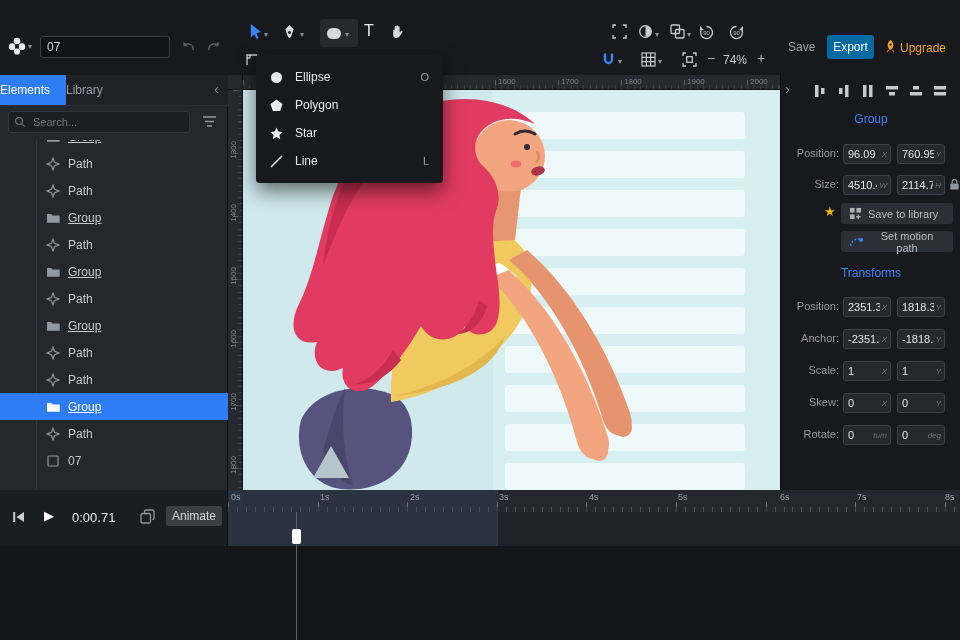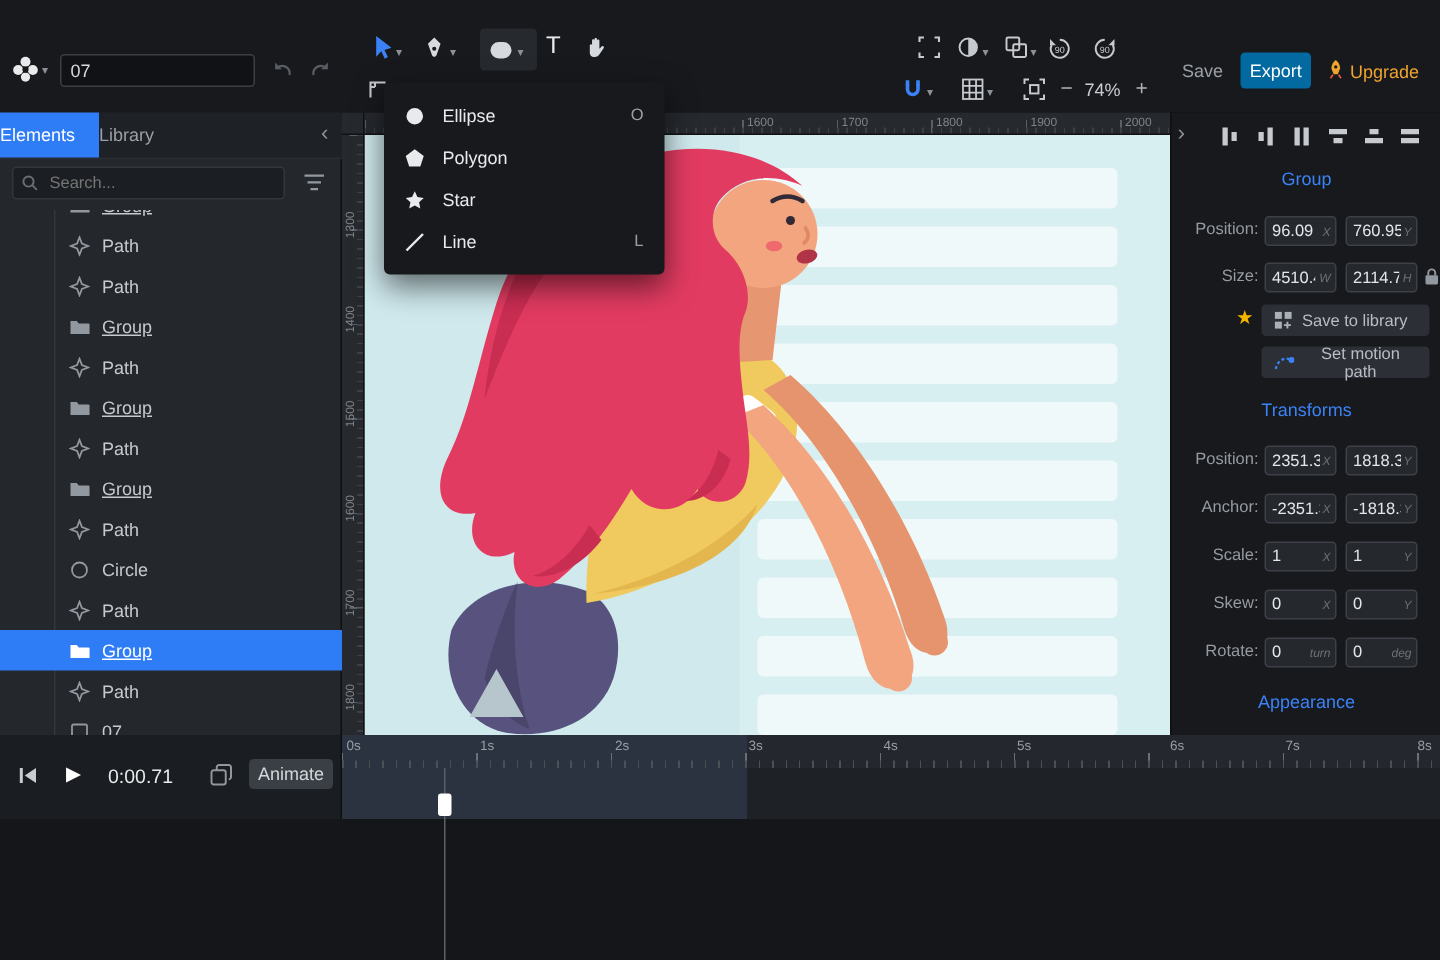--- a/index.html
+++ b/index.html
@@ -286,28 +286,20 @@
         <span class="licon">
             <svg width="14" height="14" viewBox="0 0 14 14">
               <path d="M7 1.2L8.6 5.4 12.8 7 8.6 8.6 7 12.8 5.4 8.6 1.2 7 5.4 5.4z" fill="none" stroke="currentColor" stroke-width="1.2"></path>
             </svg>
           </span>
         <span class="lab">Path</span>
       </div>
       <div class="trow">
         <span class="licon">
             <svg width="14" height="14" viewBox="0 0 14 14">
-              <circle cx="7" cy="7" r="5" fill="none" stroke="currentColor" stroke-width="1.2"></circle>
-            </svg>
-          </span>
-        <span class="lab">Circle</span>
-      </div>
-      <div class="trow">
-        <span class="licon">
-            <svg width="14" height="14" viewBox="0 0 14 14">
               <path d="M7 1.2L8.6 5.4 12.8 7 8.6 8.6 7 12.8 5.4 8.6 1.2 7 5.4 5.4z" fill="none" stroke="currentColor" stroke-width="1.2"></path>
             </svg>
           </span>
         <span class="lab">Path</span>
       </div>
       <div class="trow group selected">
         <span class="licon">
             <svg width="14" height="14" viewBox="0 0 14 14">
               <path d="M1 3h4.2l1.3 1.6H13a.7.7 0 0 1 .7.7v6.4H1z" fill="currentColor"></path>
             </svg>
@@ -573,21 +565,20 @@
     <span class="ilbl" style="left:2px;top:353px">Rotate:</span>
     <span class="inp" style="left:62px;top:350px">
         <input value="0" style="">
         <i class="unit">turn</i>
       </span>
     <span class="inp" style="left:116px;top:350px">
         <input value="0" style="">
         <i class="unit">deg</i>
       </span>
 
-    <div class="bluehdr" style="top:386px">Appearance</div>
   </div>
 
   <div id="tl-rulerbg"></div>
   <div id="tl-track"></div>
   <div id="tl-region"></div>
   <div id="tl-ticks"></div>
   <span class="ttick" style="left:231px">0s</span>
   <span class="ttick" style="left:320px">1s</span>
   <span class="ttick" style="left:410px">2s</span>
   <span class="ttick" style="left:499px">3s</span>

